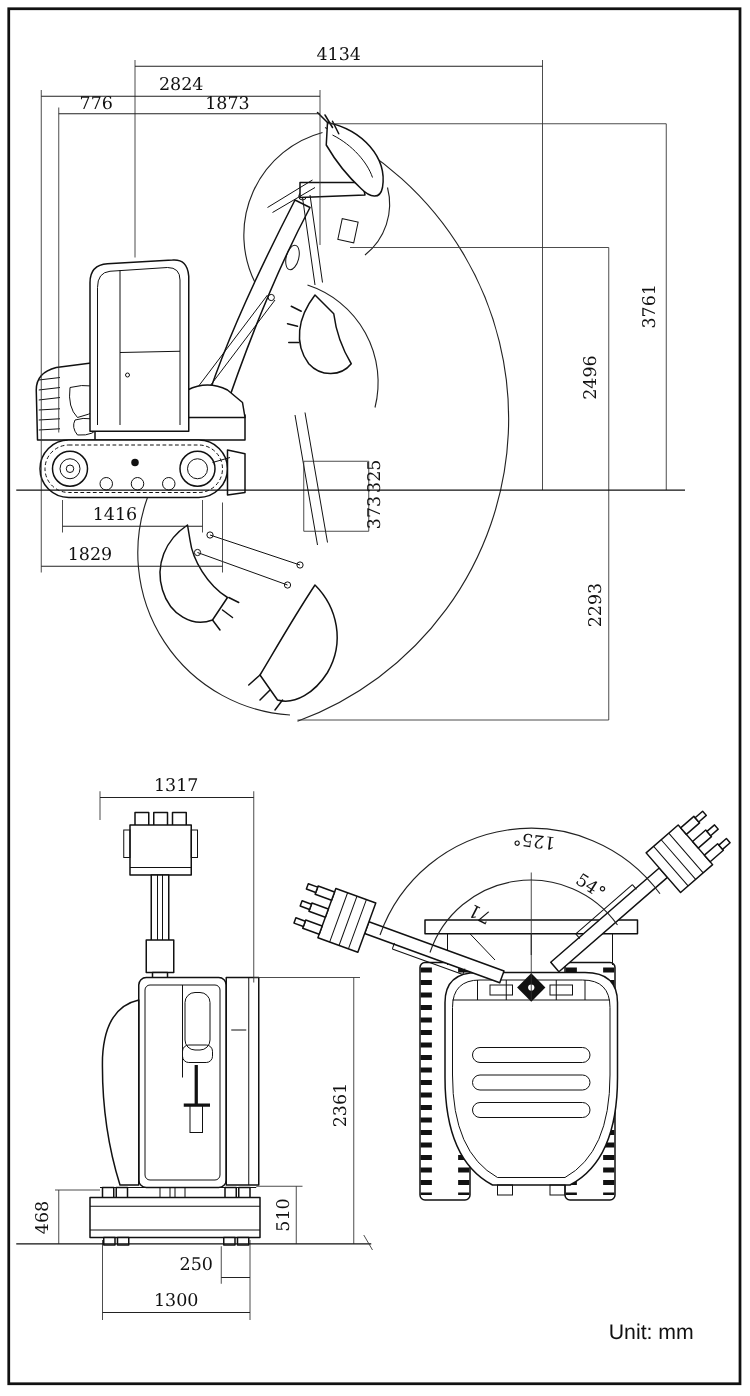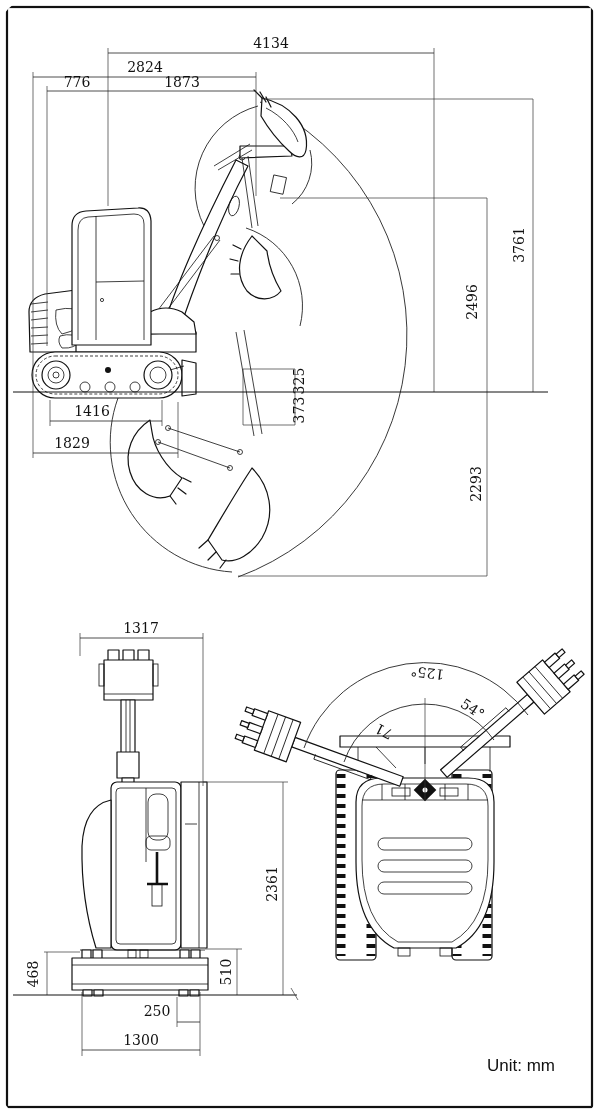--- a/index.html
+++ b/index.html
@@ -1,16 +1,16 @@
 <!DOCTYPE html>
 <html><head>
 <meta charset="utf-8">
 <style>
   html,body{margin:0;padding:0;background:#ffffff;}
-  .page{position:relative;width:600px;height:1117px;background:#fff;overflow:hidden;border-radius:29px;}
+  .page{position:relative;width:600px;height:1117px;background:#fff;overflow:hidden;}
   svg{position:absolute;left:0;top:0;}
   text{font-family:"DejaVu Serif","Liberation Serif",serif;fill:#111;}
   .dim{font-size:14px;}
   .unit{font-family:"Liberation Sans","DejaVu Sans",sans-serif;font-size:17px;}
   .ln{stroke:#222;stroke-width:0.8;fill:none;}
   .ext{stroke:#333;stroke-width:0.7;fill:none;}
   .mach{stroke:#111;stroke-width:1.2;fill:none;stroke-linejoin:round;stroke-linecap:round;}
   .machw{stroke:#111;stroke-width:1.2;fill:#fff;stroke-linejoin:round;}
   .thin{stroke:#111;stroke-width:0.8;fill:none;}
   .arc{stroke:#222;stroke-width:0.9;fill:none;}

